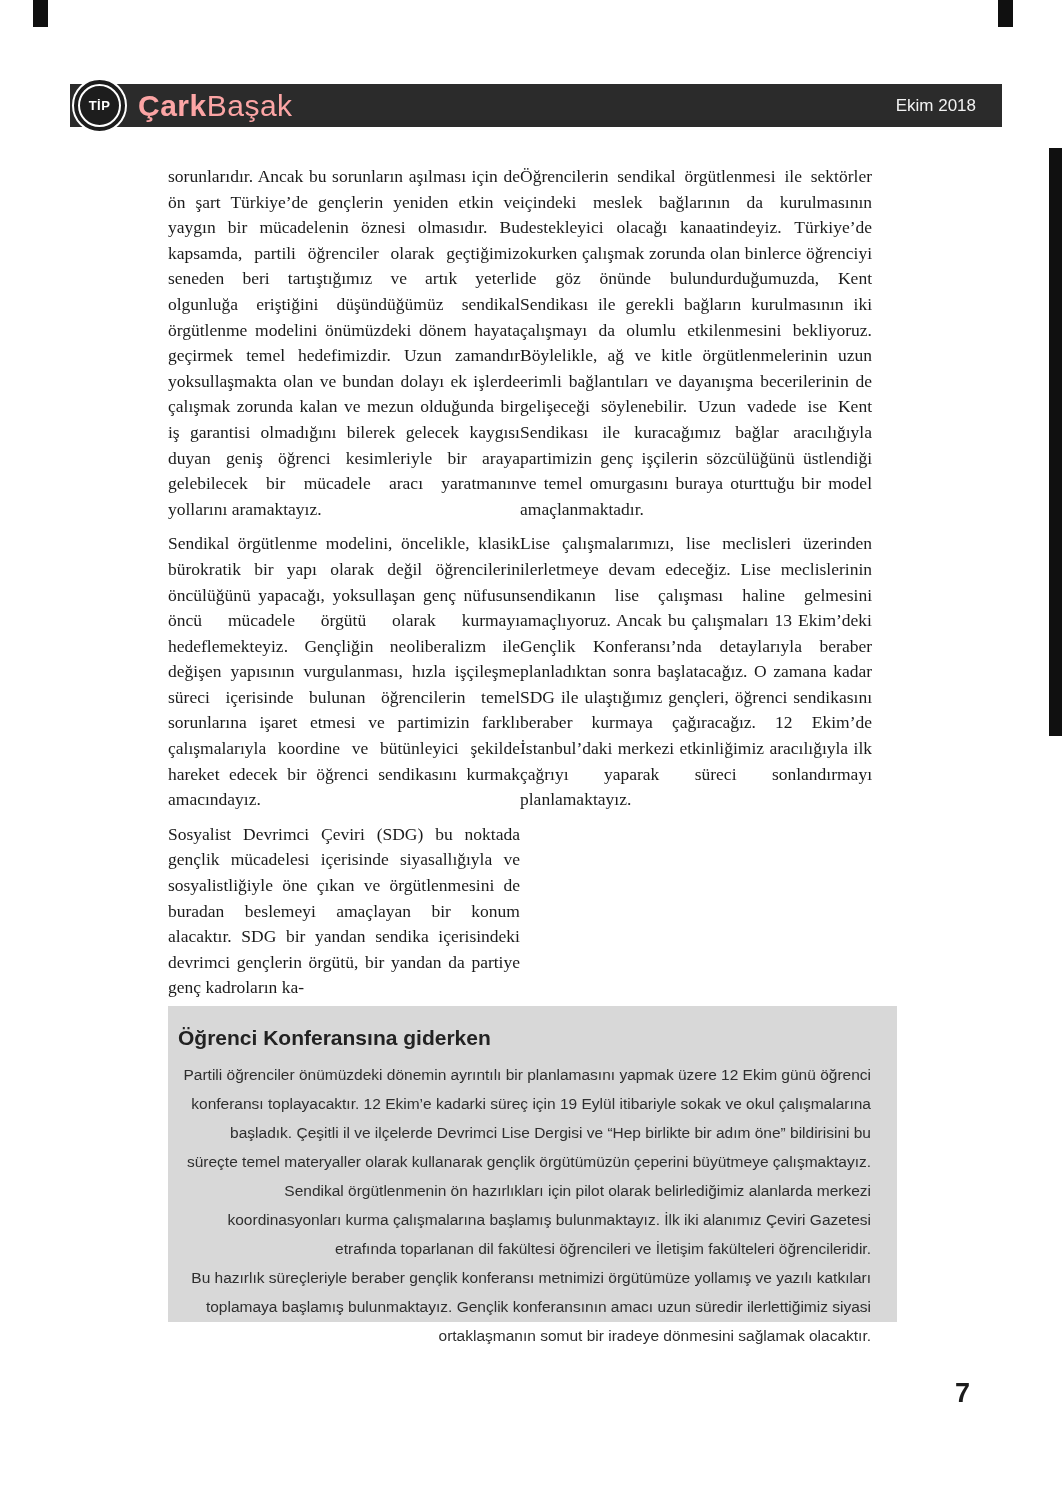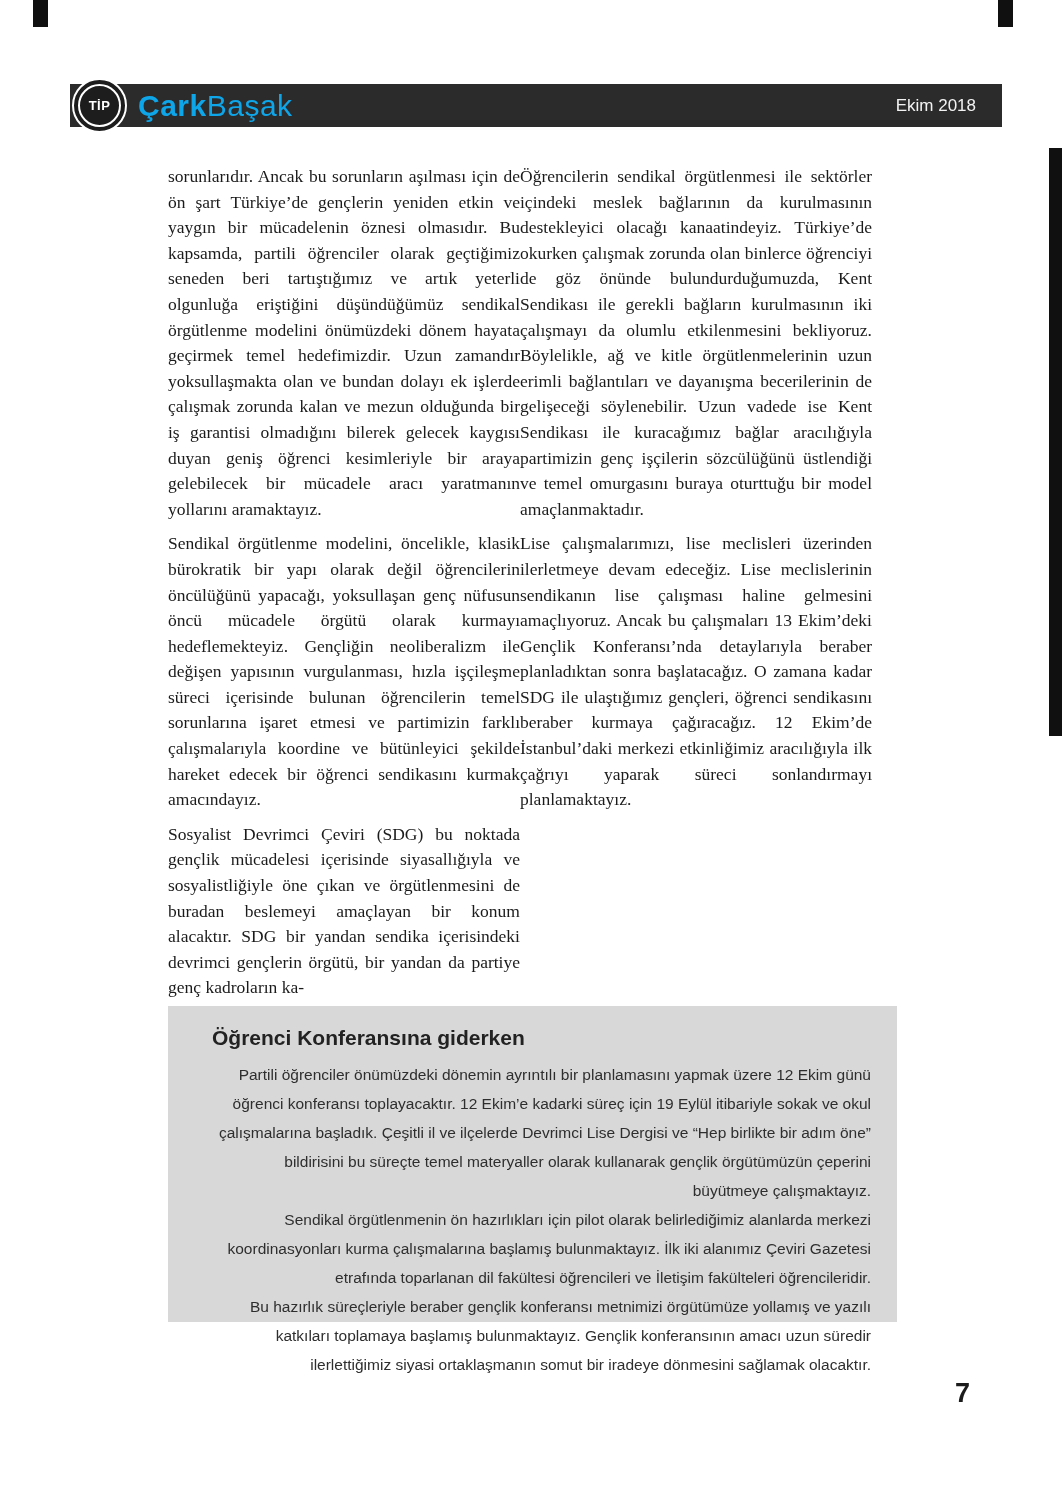--- a/index.html
+++ b/index.html
@@ -32,21 +32,21 @@
   .logo-inner{
     width:43px;height:43px;border-radius:50%;
     border:2px solid #ffffff;box-sizing:border-box;
     display:flex;align-items:center;justify-content:center;
     color:#ffffff;font-family:"Liberation Sans",sans-serif;
     font-size:13px;font-weight:bold;letter-spacing:.5px;
   }
   .masthead-title{
     margin-left:68px;
     font-family:"Liberation Sans","DejaVu Sans",sans-serif;
-    font-size:30px;color:#0ea5e9;line-height:1;
+    font-size:30px;color:#fca5a5;line-height:1;
     letter-spacing:.5px;
   }
   .t-bold{font-weight:800;}
   .t-light{font-weight:400;}
   .masthead-issue{
     margin-left:auto;margin-right:26px;
     font-family:"Liberation Sans","DejaVu Sans",sans-serif;
     font-size:17px;color:#f2f2f2;font-weight:400;
   }
 
@@ -60,21 +60,21 @@
     margin:0 0 9px 0;
     font-size:17.5px;line-height:25.6px;
     text-align:justify;
     color:#1b1b1b;
   }
 
   
   .infobox{
     position:absolute;left:168px;top:1006px;width:729px;height:316px;
     background:#d8d8d8;box-sizing:border-box;
-    padding:20px 26px 18px 42px;
+    padding:20px 26px 18px 8px;
     font-family:"Liberation Sans","DejaVu Sans",sans-serif;
     color:#2e2e2e;
   }
   .infobox h2{
     margin:0 0 10px 2px;
     font-size:21px;font-weight:700;color:#222222;
     font-family:"Liberation Sans","DejaVu Sans",sans-serif;
   }
   .infobox p{
     margin:0;

